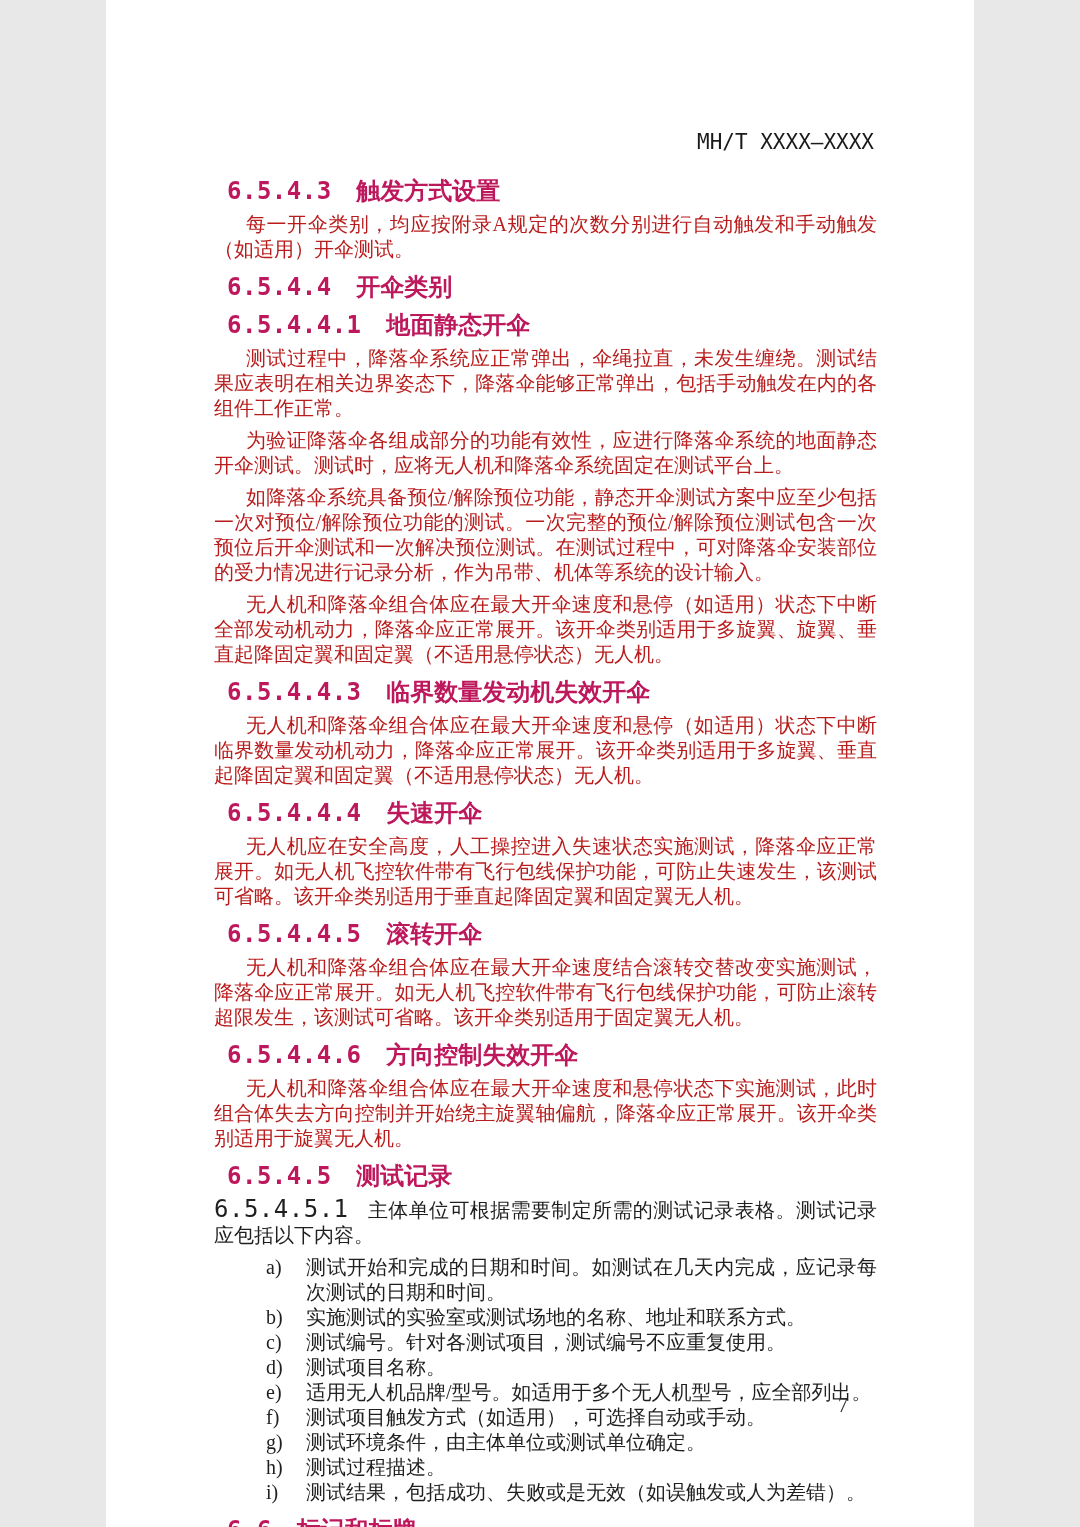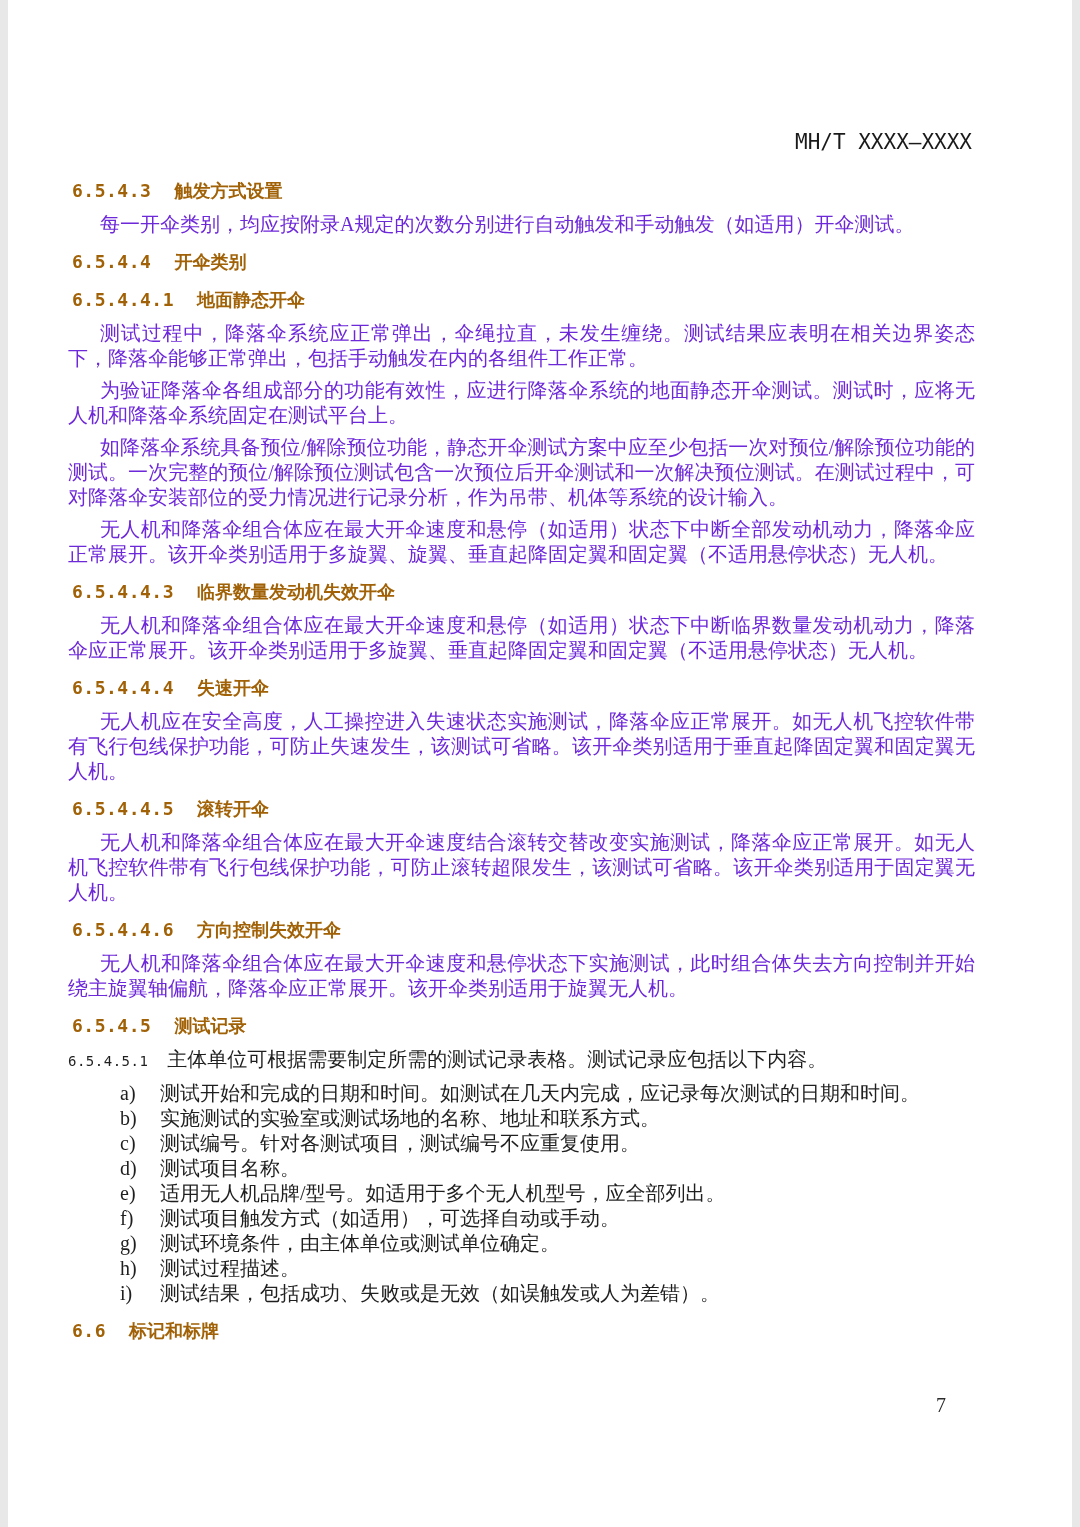--- a/index.html
+++ b/index.html
@@ -1,72 +1,72 @@
 <!DOCTYPE html>
 <html lang="zh"><head>
 <meta charset="utf-8">
 <style>
   html, body { margin: 0; padding: 0; background: #e8e8e8; }
   .page {
     position: relative;
-    width: 1064px;
+    width: 868px;
     height: 1527px;
     margin: 0 auto;
     background: #ffffff;
     color: #1c1c1c;
     box-sizing: border-box;
-    padding: 178px 97px 0 60px;
+    padding: 178px 97px 0 108px;
     overflow: hidden;
     font-family: "Liberation Serif", serif;
   }
   .doc-code {
     position: absolute;
     top: 130px;
     right: 100px;
     font-family: "DejaVu Sans Mono", monospace;
     font-size: 21px;
     font-weight: 500;
     letter-spacing: 0px;
     color: #1a1a1a;
     white-space: nowrap;
   }
   .sec-h {
-    margin: 12px 0 8px 4px;
+    margin: 12px 0 8px 13px;
     font-family: "Liberation Sans", sans-serif;
-    font-size: 18px;
+    font-size: 24px;
     line-height: 25px;
     font-weight: 700;
-    color: #a16207;
+    color: #be185d;
   }
   .sec-h:first-child { margin-top: 0; }
   .sec-num {
     font-family: "DejaVu Sans Mono", monospace;
     font-weight: 700;
     letter-spacing: 0.5px;
     margin-right: 18px;
   }
   .para {
     margin: 7px 0;
     font-size: 20px;
     line-height: 25px;
     text-align: justify;
     text-indent: 1.6em;
-    color: #6d28d9;
+    color: #b91c1c;
   }
   .clause {
     margin: 7px 0;
     font-size: 20px;
     line-height: 25px;
     text-align: justify;
     text-indent: 0;
     color: #1f1f1f;
   }
   .clause-num {
     font-family: "DejaVu Sans Mono", monospace;
-    font-size: 14px;
+    font-size: 24px;
     letter-spacing: 0.5px;
     margin-right: 14px;
     white-space: nowrap;
   }
   .test-list {
     list-style: none;
     margin: 5px 0;
     padding: 0;
   }
   .test-list li {

